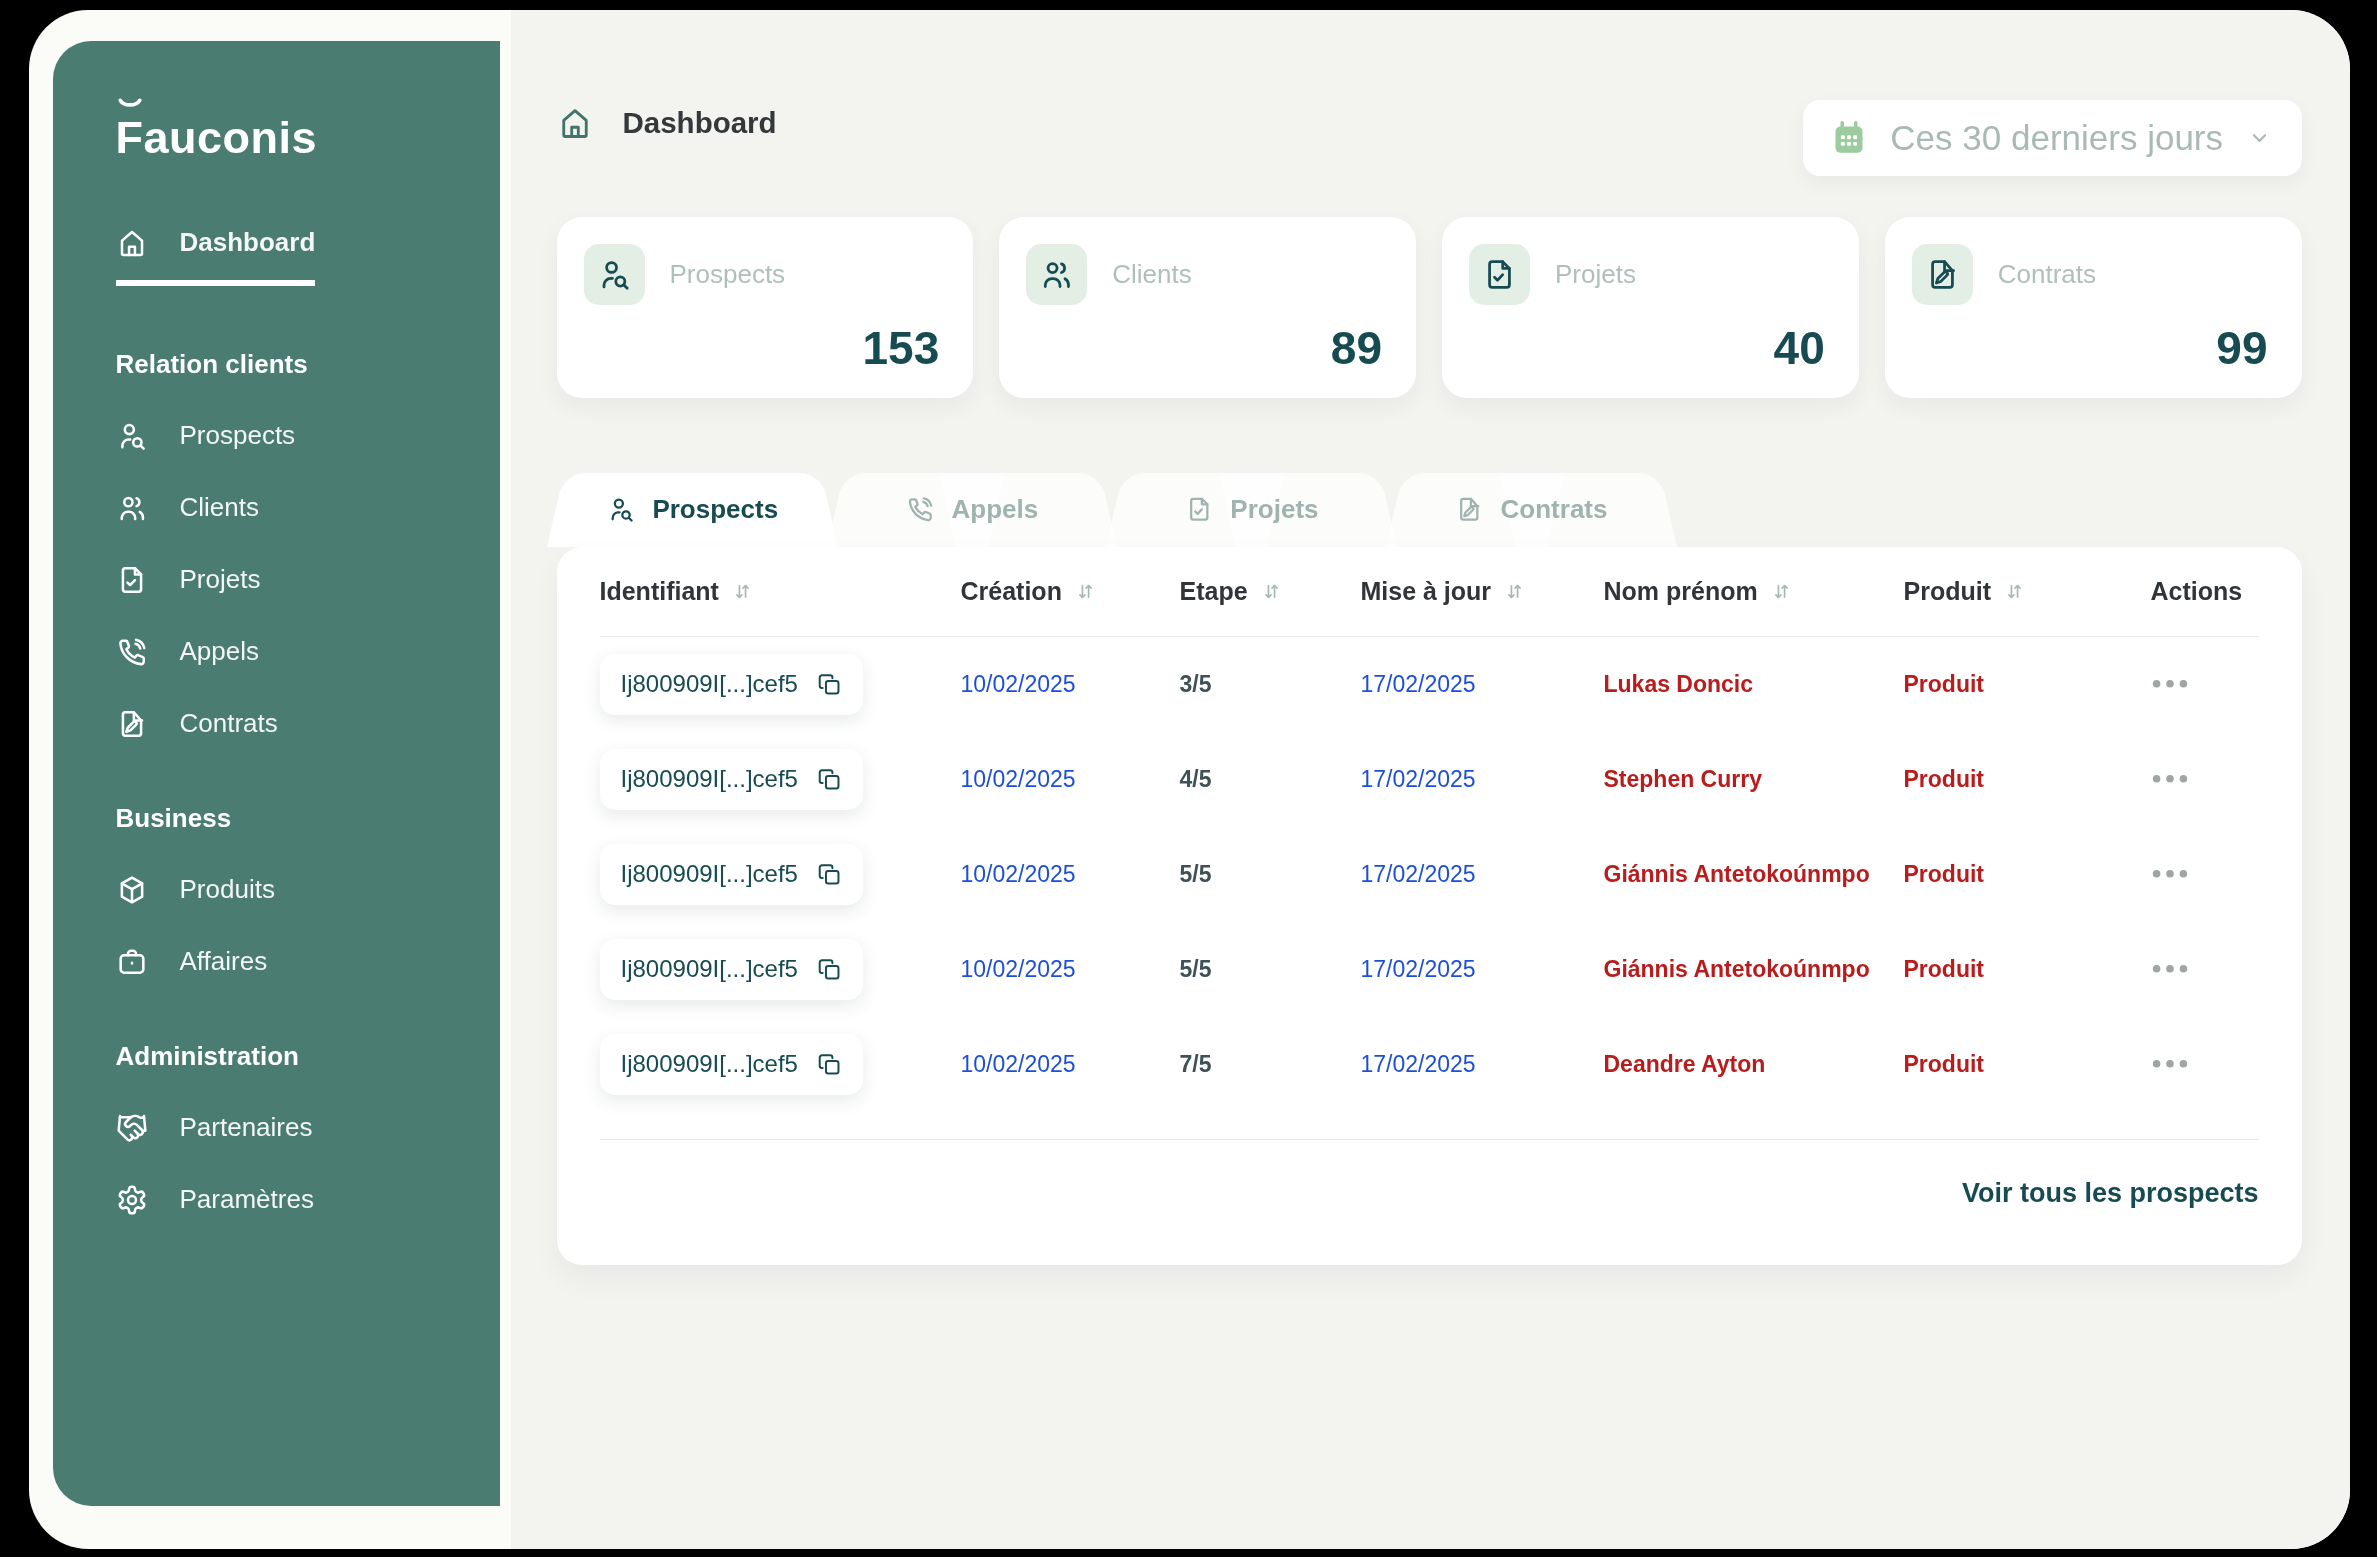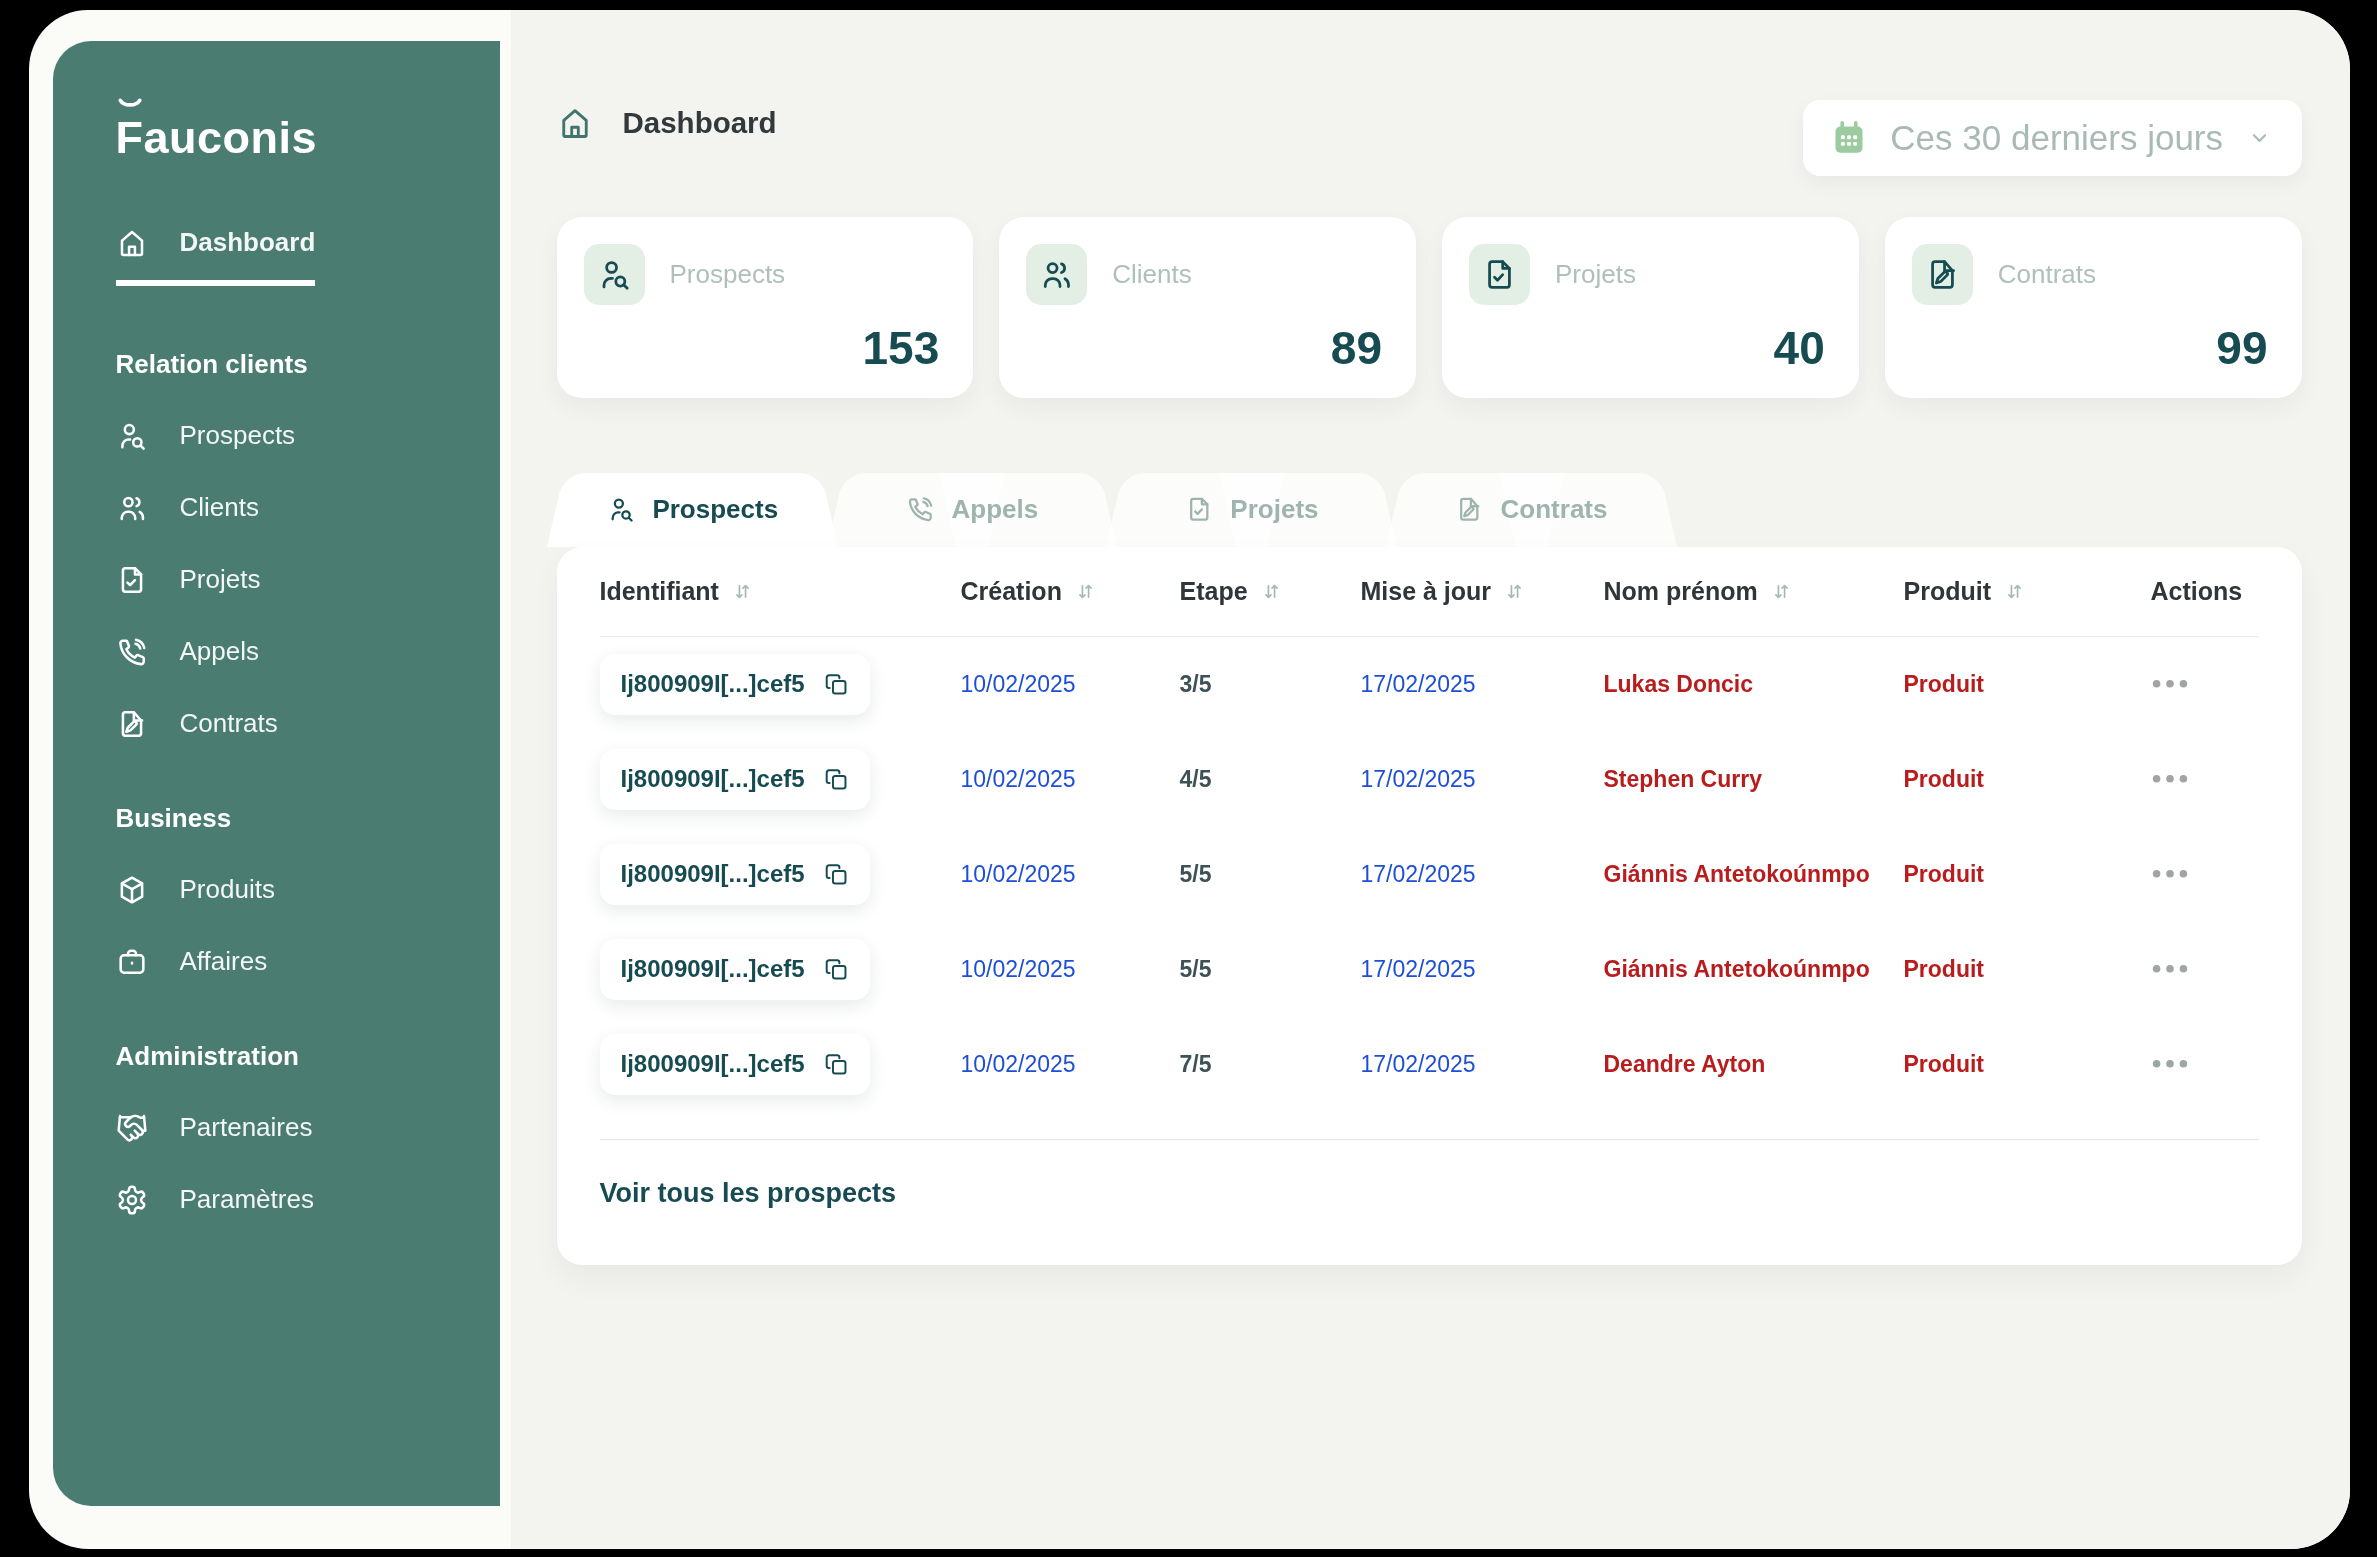--- a/index.html
+++ b/index.html
@@ -62,29 +62,29 @@
   
   .table-card{position:absolute;left:46px;right:48px;top:537px;height:718px;background:#fff;
     border-radius:25px;box-shadow:0 13.3px 28.5px rgba(40,60,55,.05);padding:0 43px;box-sizing:border-box}
   .grid-cols{display:grid;grid-template-columns:361px 219px 181px 243px 300px 247px 1fr;align-items:center}
   .thead{height:89px;border-bottom:1px solid #ECECE9}
   .th{display:flex;align-items:center;gap:13.3px;font-size:25px;font-weight:700;color:#2F3539}
   .sort{width:21px;height:21px;color:#A4B8B3;cursor:pointer}
   .tr{height:95px}
   .pill{display:inline-flex;align-items:center;gap:19px;background:#fff;border-radius:15px;
     padding:0 21px;height:61px;box-shadow:0 5.7px 17px rgba(30,50,45,.10);
-    font-size:24px;font-weight:700;color:#174B52;cursor:pointer;width:max-content}
+    font-size:24px;font-weight:400;color:#174B52;cursor:pointer;width:max-content}
   .cicon{width:25px;height:25px;color:#174B52;cursor:pointer}
   .td-date{font-size:23px;color:#1d4ed8}
   .td-etape{font-size:23px;font-weight:600;color:#3D5156}
   .td-name,.td-prod{font-size:23px;font-weight:700;color:#b91c1c}
   .dots{background:none;border:none;padding:9.5px 0;cursor:pointer;width:max-content}
   .dots .ic{width:38px;height:11.4px;color:#9FA5A1;display:block}
   .tfoot-divider{border-top:1px solid #E6E6E3;margin-top:27px}
-  .tfoot{height:107px;display:flex;align-items:center;justify-content:flex-start}
+  .tfoot{height:107px;display:flex;align-items:center;justify-content:flex-end}
   .view-all{font-size:27px;font-weight:700;color:#174B52;cursor:pointer}
   .ic svg{width:100%;height:100%;display:block}
 </style>
 </head>
 <body>
 
 <div class="window">
 
   <div class="content">
 

